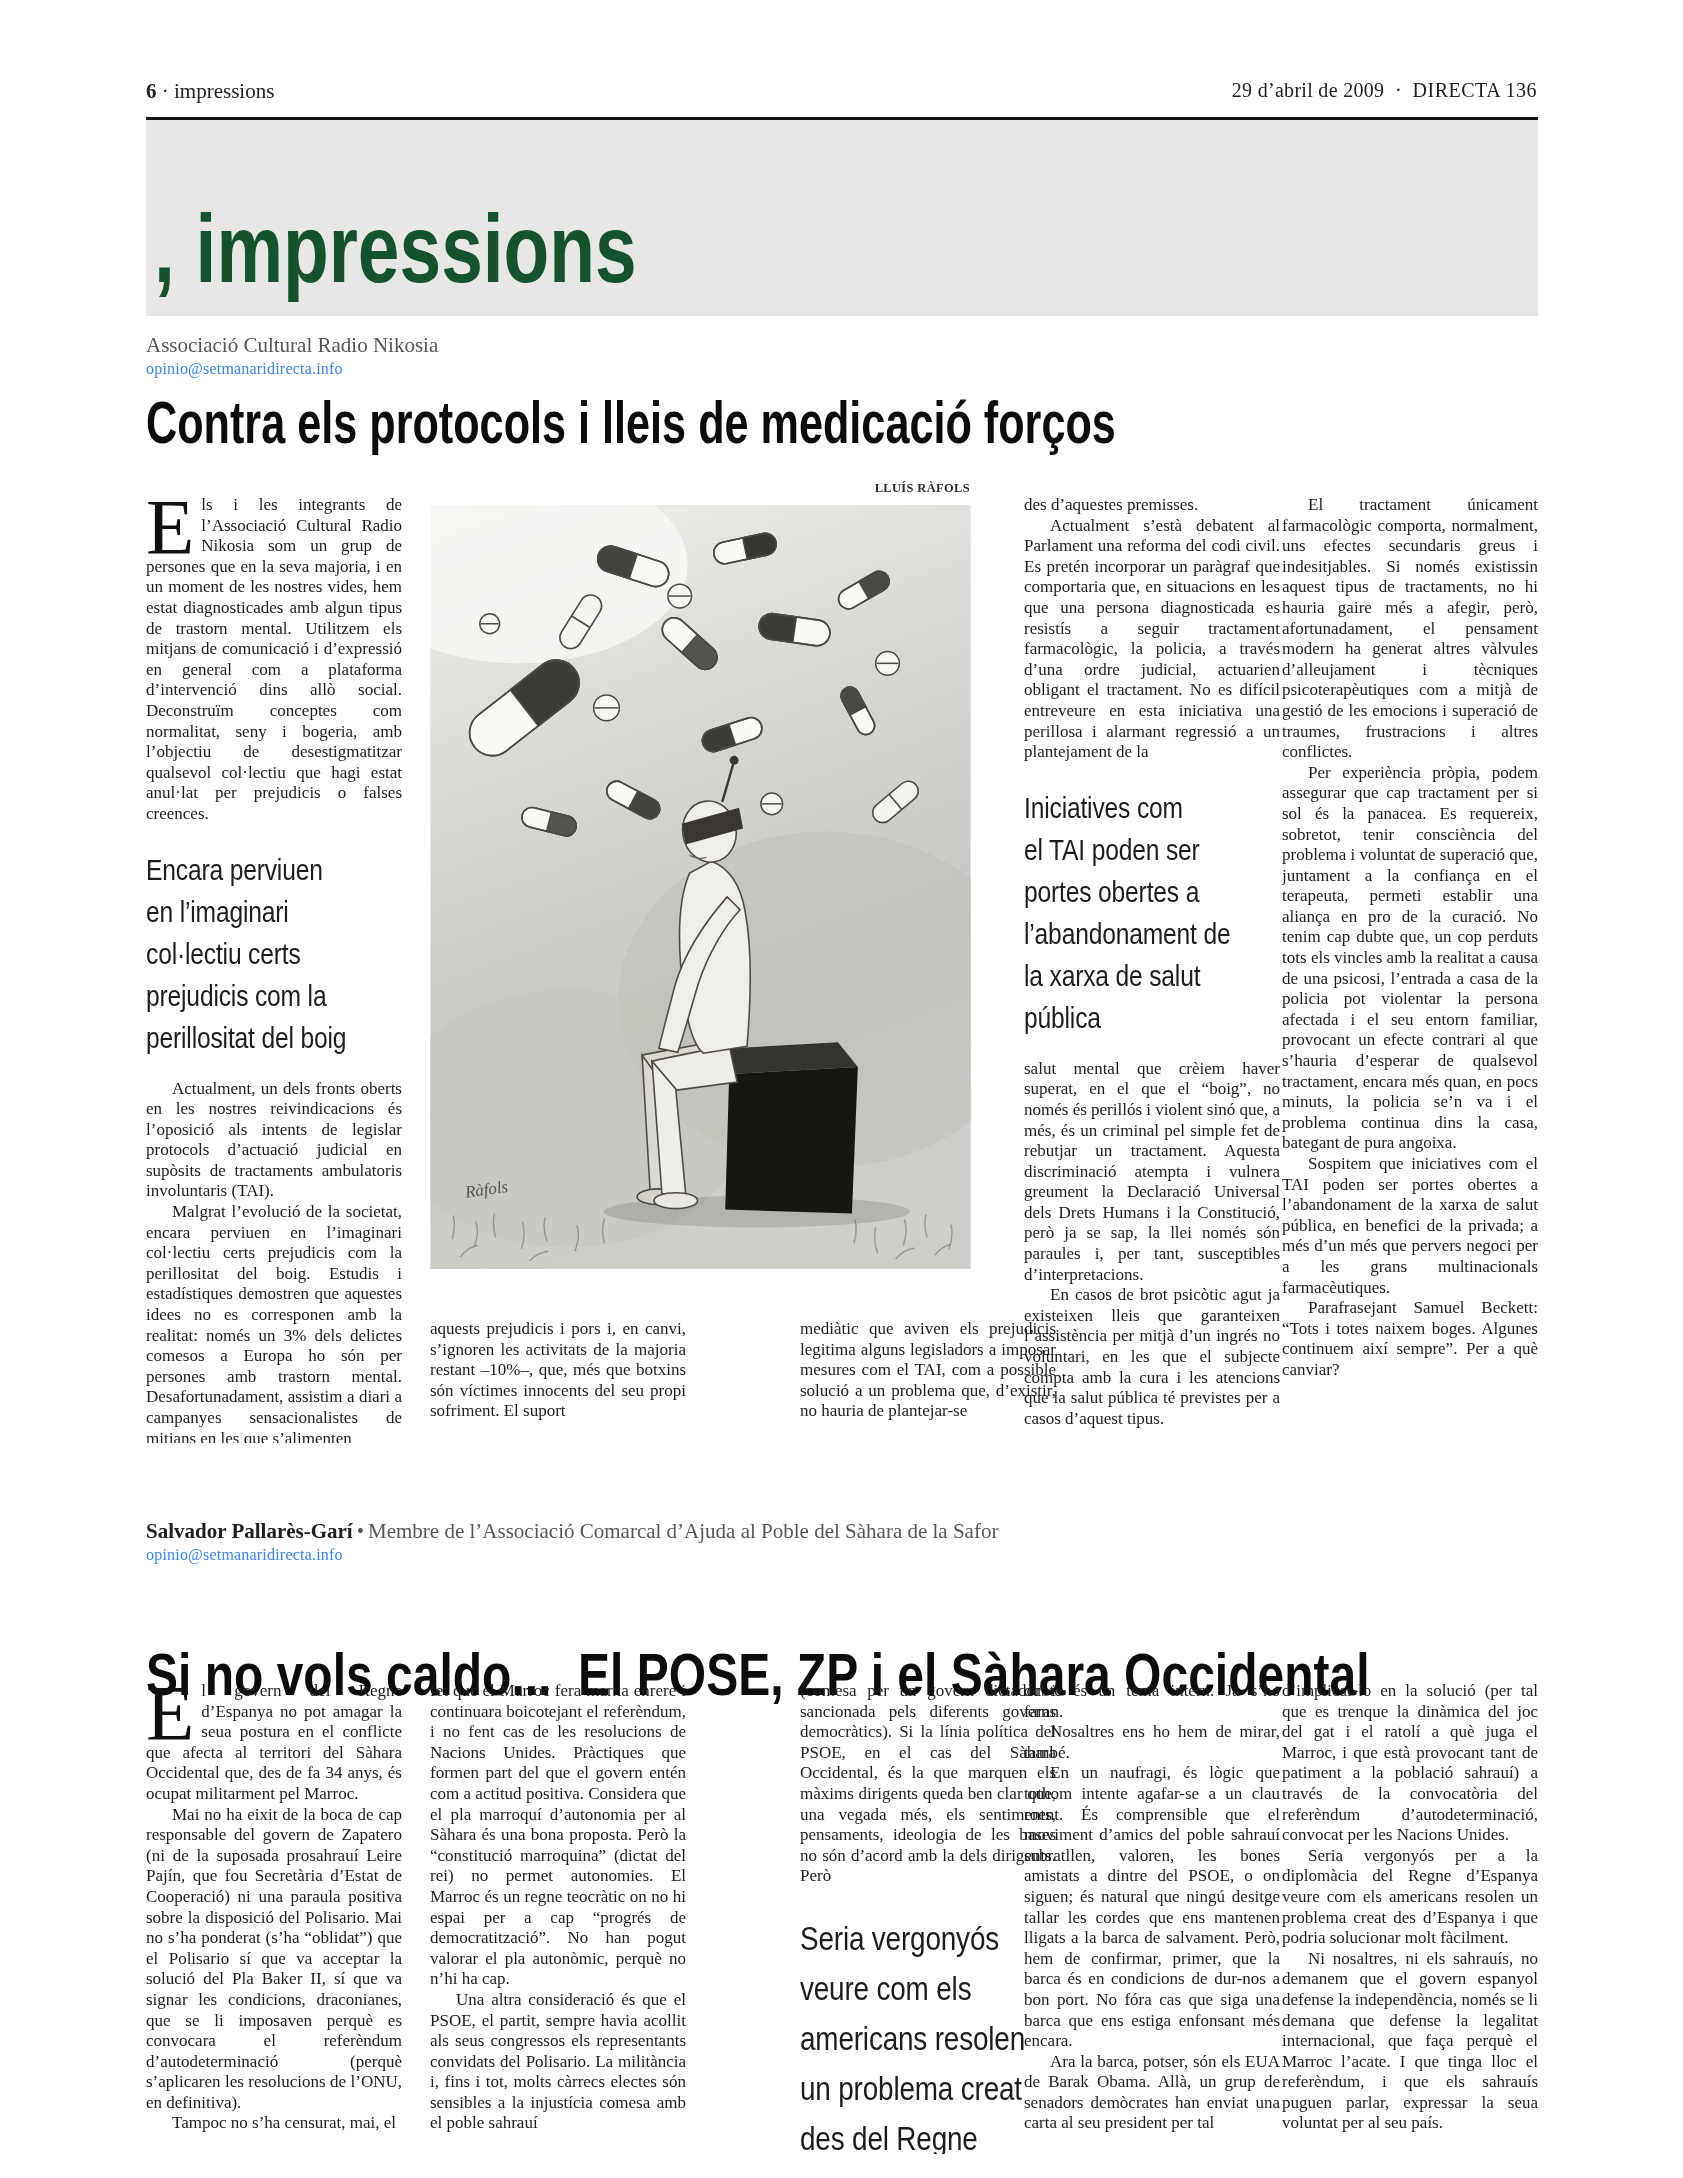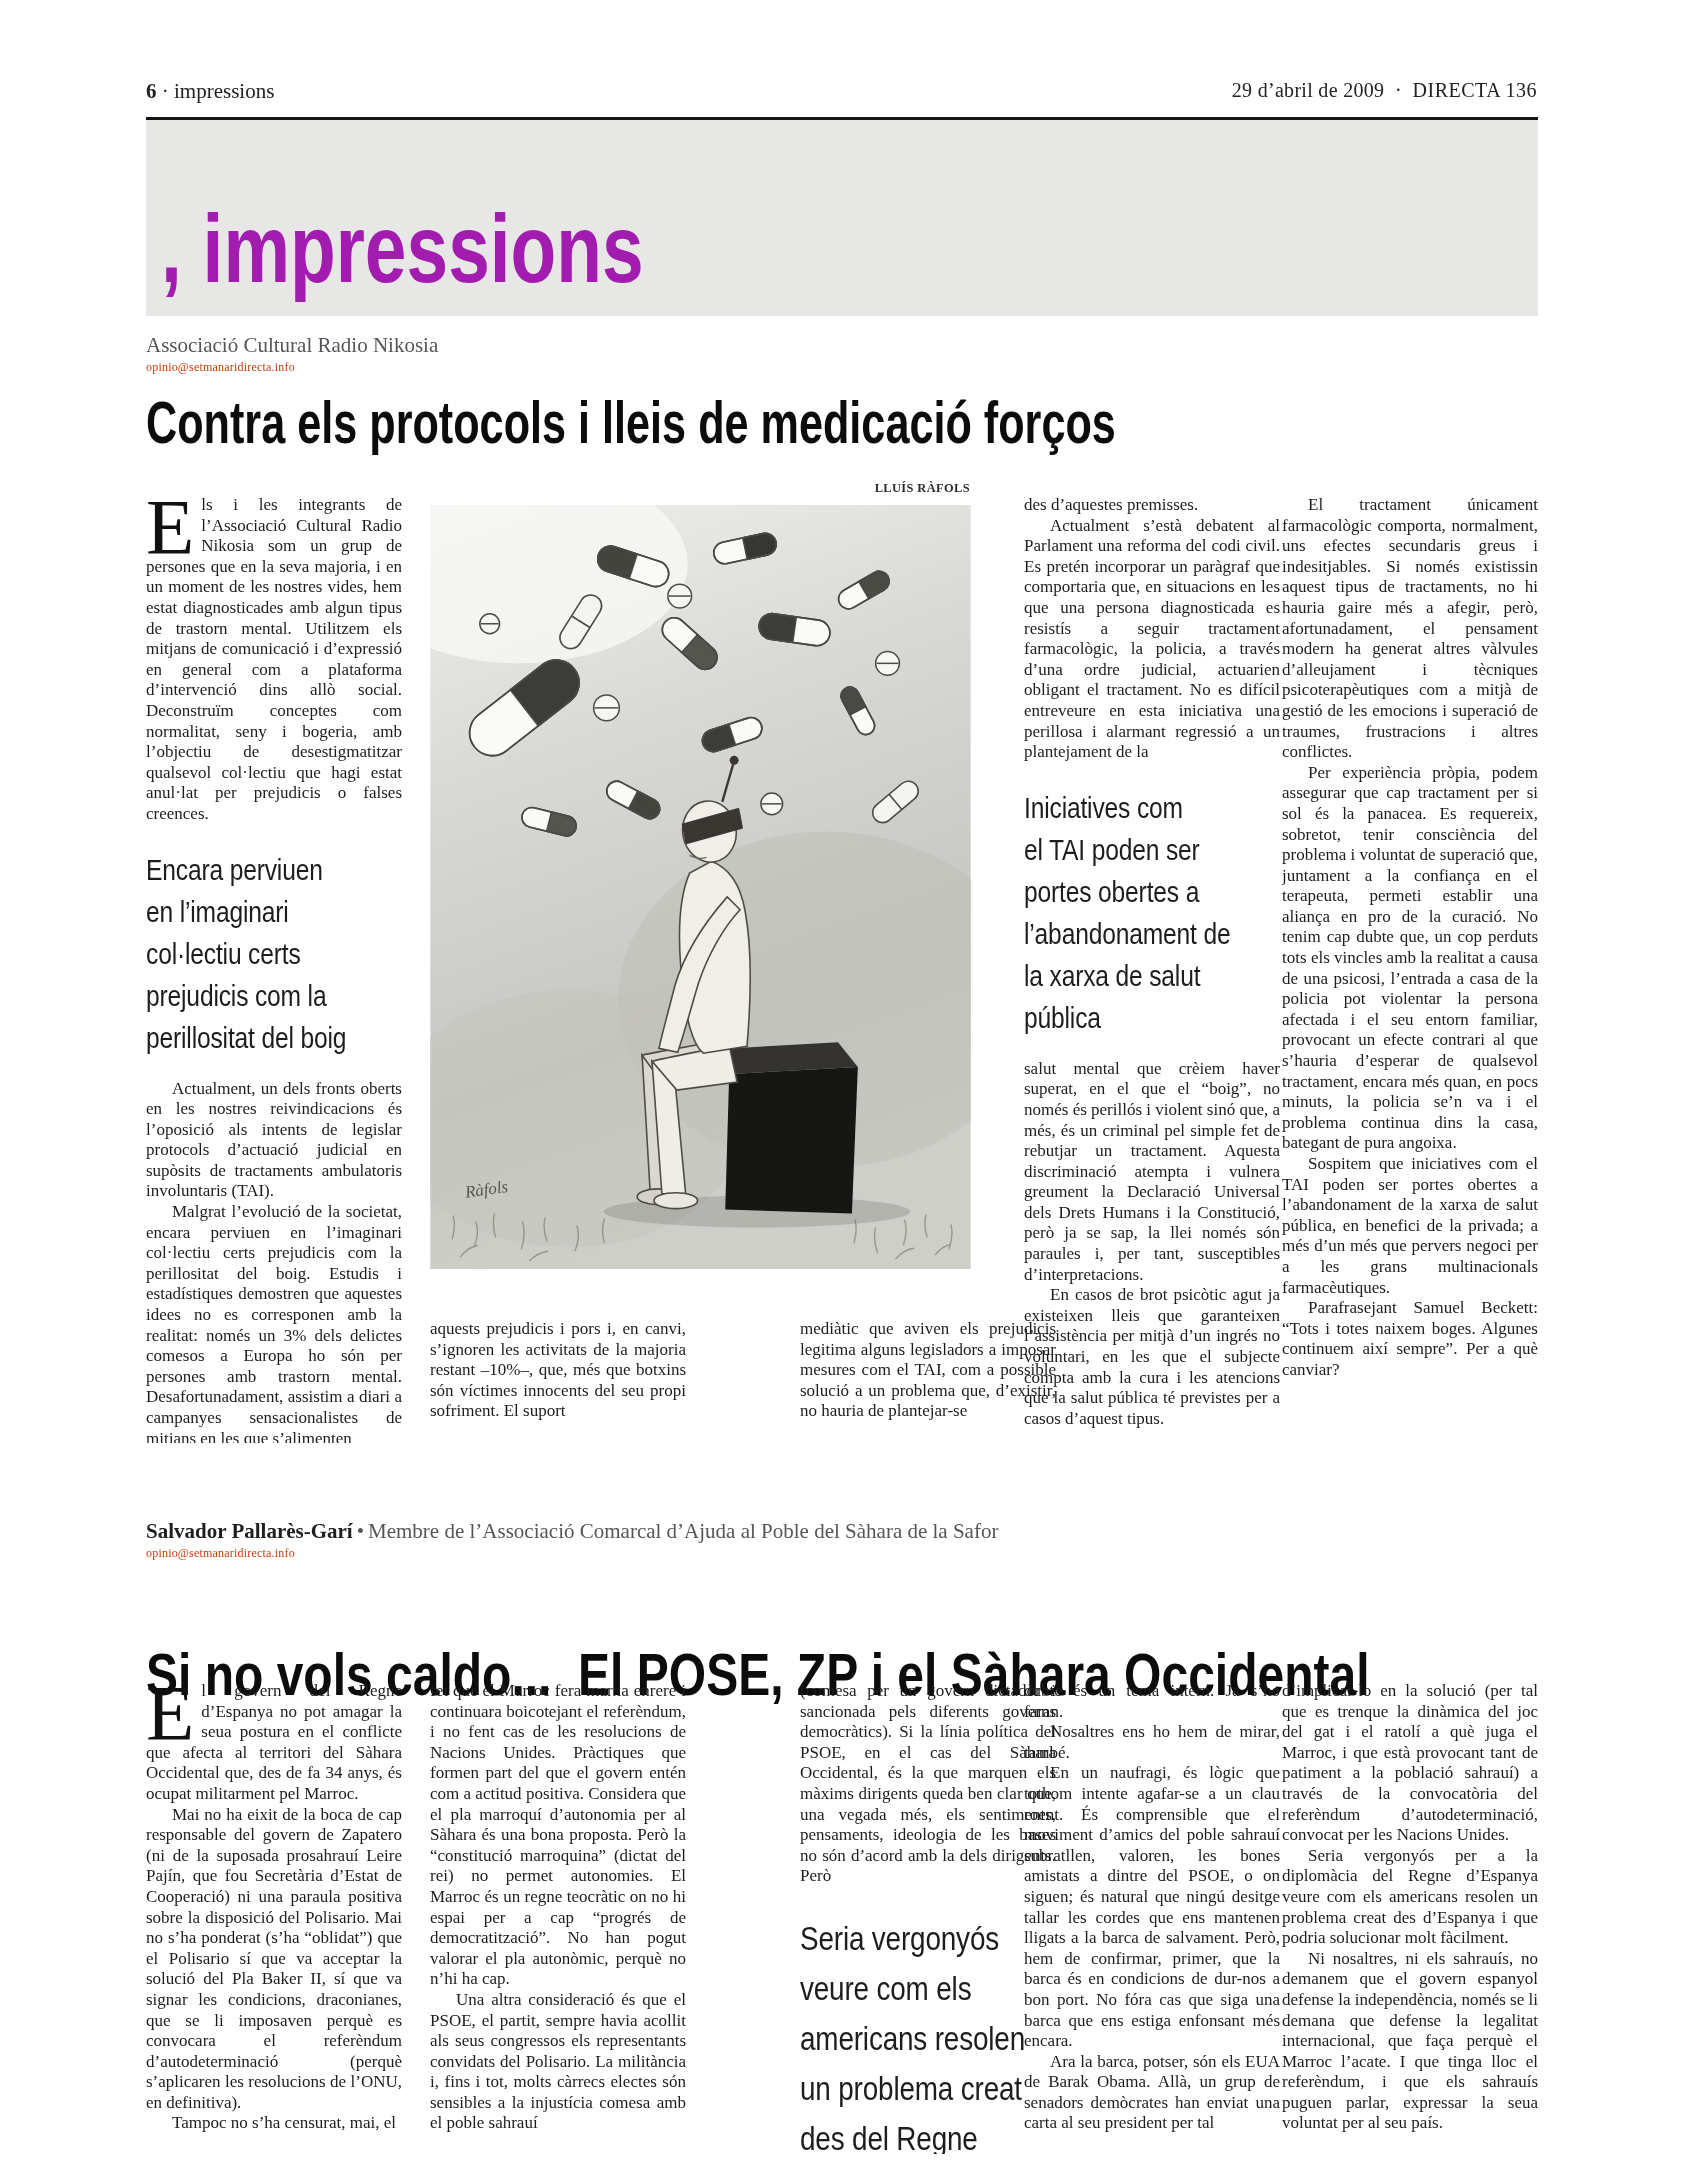--- a/index.html
+++ b/index.html
@@ -8,29 +8,29 @@
 
   
   .hdr-left{position:absolute;left:146px;top:79px;font-size:21px;color:#222;}
   .hdr-left b{font-weight:700;}
   .hdr-right{position:absolute;right:146px;top:79px;font-size:20px;color:#222;letter-spacing:0.3px;}
   .hdr-right .pub{letter-spacing:0.5px;}
   .hdr-rule{position:absolute;left:146px;top:117px;width:1392px;height:3px;background:#141414;}
 
   
   .banner{position:absolute;left:146px;top:120px;width:1392px;height:196px;background:#e7e7e5;}
-  .banner-title{position:absolute;left:161px;top:201px;font-family:"Liberation Sans",sans-serif;
-    font-weight:700;font-size:96px;line-height:1;color:#a21caf;white-space:pre;}
+  .banner-title{position:absolute;left:154px;top:201px;font-family:"Liberation Sans",sans-serif;
+    font-weight:700;font-size:96px;line-height:1;color:#14532d;white-space:pre;}
   .banner-title span{display:inline-block;transform:scaleX(.78);transform-origin:0 0;}
 
   
   .byline{position:absolute;left:146px;font-size:21px;color:#55555a;}
   .byline .name{color:#1f1f1f;font-weight:700;}
   .byline .sep{color:#55555a;padding:0 4px;}
-  .email{position:absolute;left:146px;font-size:12px;color:#c2410c;letter-spacing:0.2px;}
+  .email{position:absolute;left:146px;font-size:16px;color:#3b82f6;letter-spacing:0.2px;}
   .headline{position:absolute;left:146px;font-family:"Liberation Sans",sans-serif;font-weight:700;
     color:#0c0c0c;font-size:60px;line-height:1.02;white-space:pre;}
   .headline span{display:inline-block;transform:scaleX(.72);transform-origin:0 0;}
   .headline.h2 span{transform:scaleX(.80);}
 
   
   .col{position:absolute;width:256px;font-size:17px;line-height:20.6px;text-align:justify;
        color:#1c1c1c;overflow:hidden;}
   .col p{margin:0;}
   .col p.ind{text-indent:26px;}

